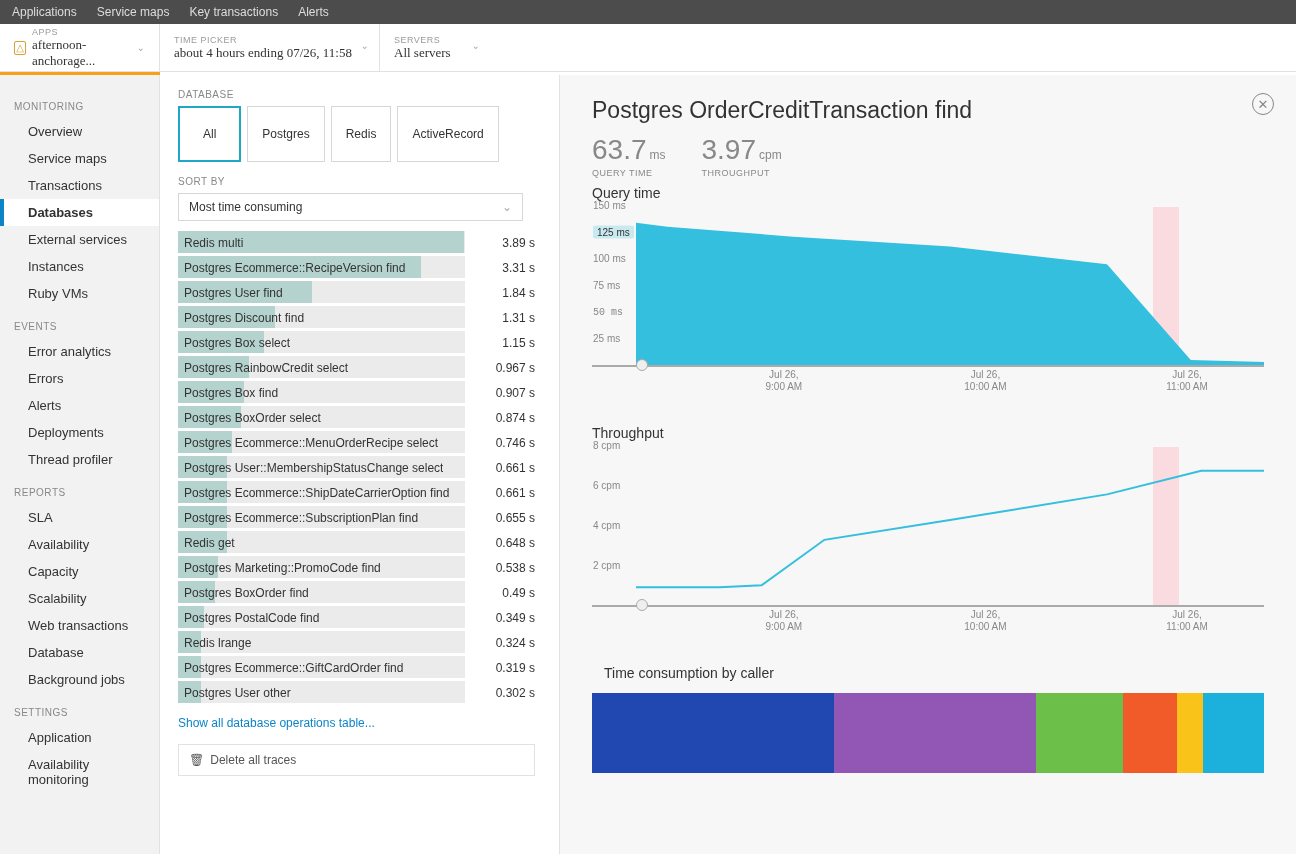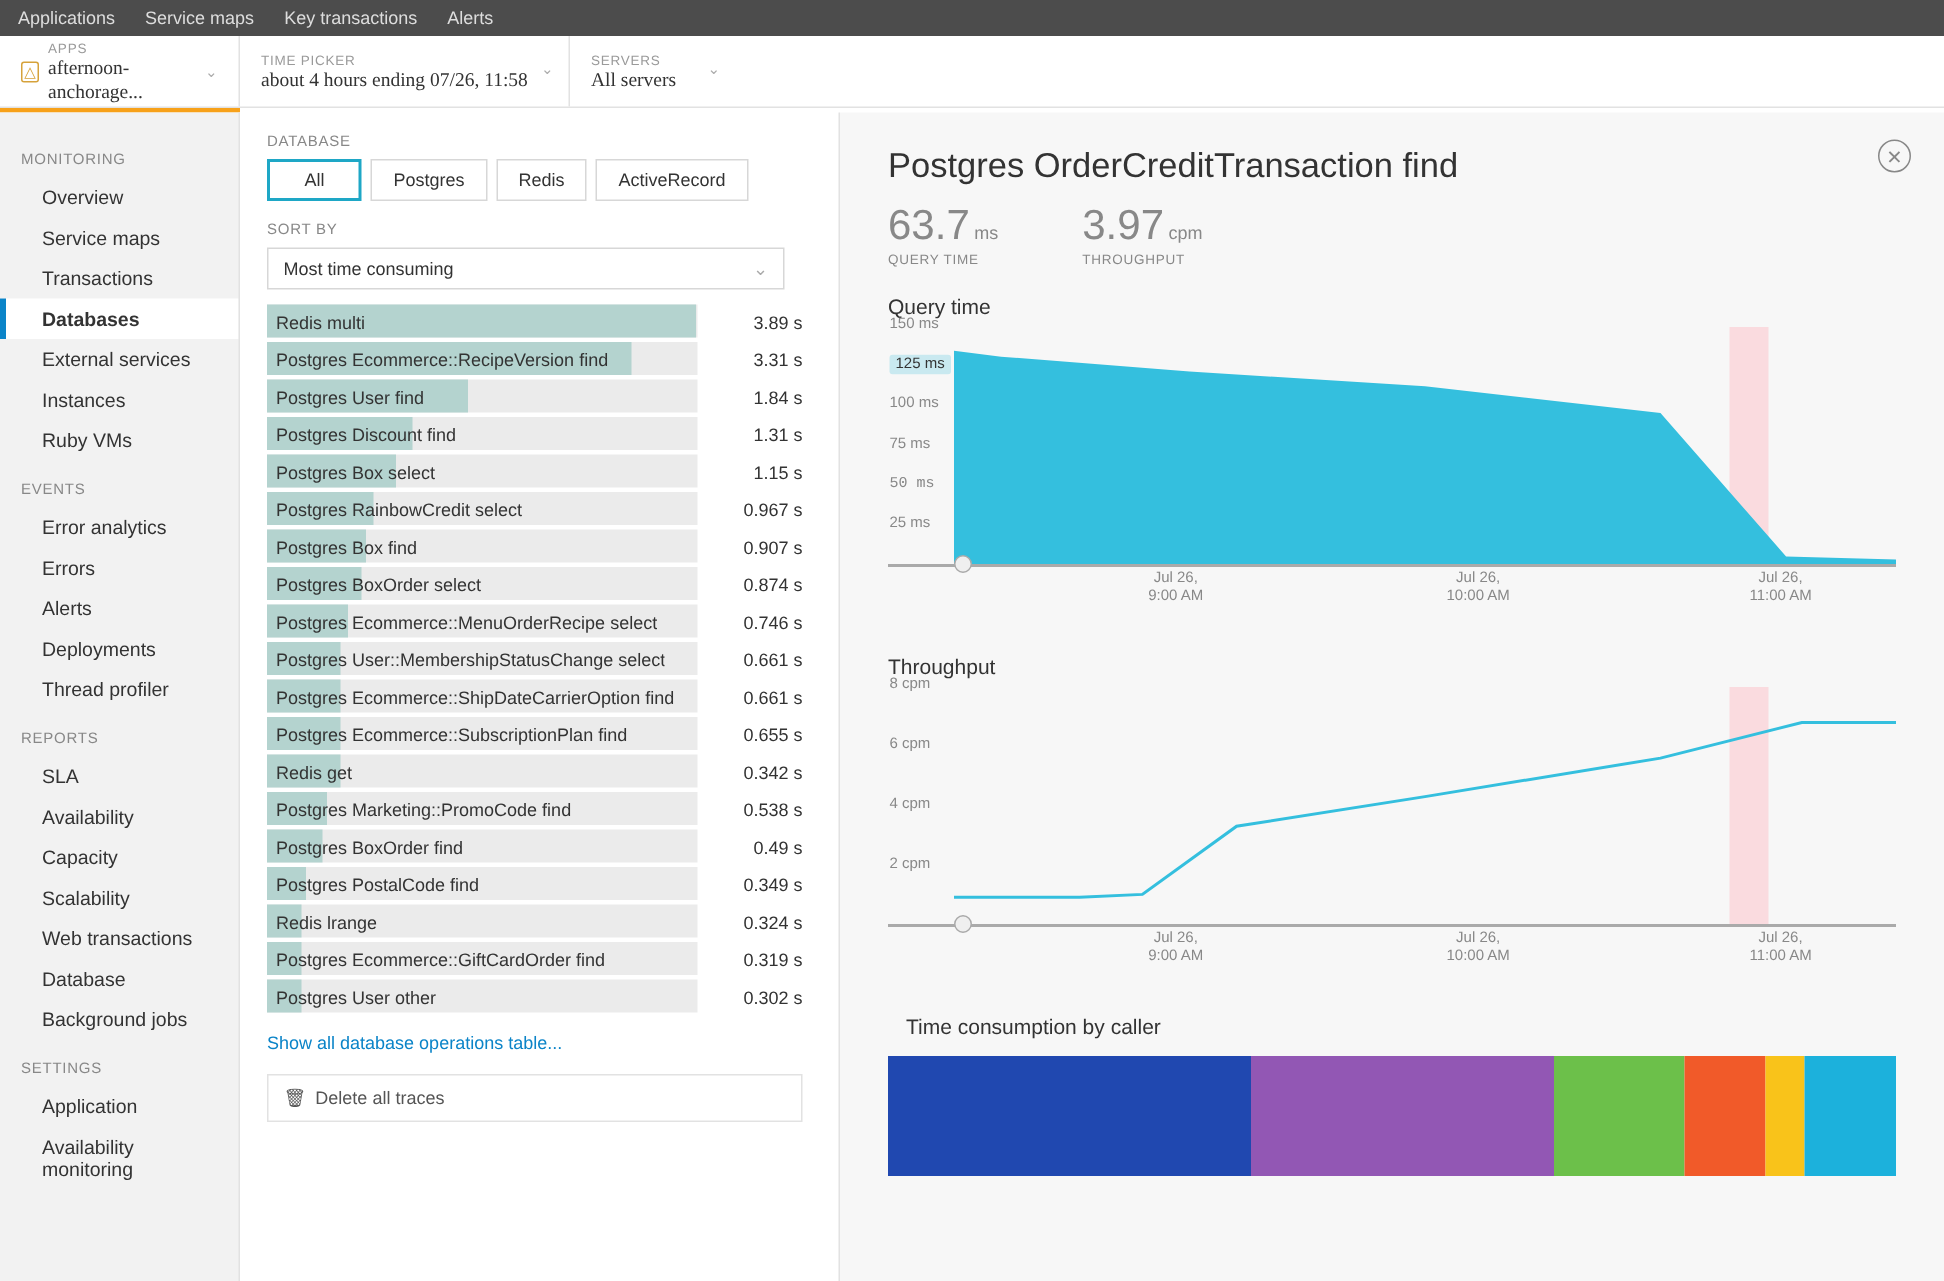--- a/index.html
+++ b/index.html
@@ -15,35 +15,35 @@
 .chev { color:#aaa; font-size:10px; margin-left:auto; }
 .orange-line { height:3px; background:#f7a11a; width:160px; }
 .main { display:flex; height: calc(854px - 24px - 48px - 3px); }
 .sidebar { width:160px; background:#f2f2f2; border-right:1px solid #e2e2e2; padding-top:12px; overflow:auto; }
 .side-group { font-size:10px; color:#888; letter-spacing:0.5px; padding:6px 14px; margin-top:8px; }
 .side-item { padding:6px 14px 6px 28px; font-size:13px; color:#333; cursor:pointer; }
 .side-item.active { background:#fff; font-weight:600; border-left:4px solid #0b84c8; padding-left:24px; }
 .middle { width:400px; border-right:1px solid #e2e2e2; padding:14px 18px; overflow:auto; }
 .section-lbl { font-size:10px; color:#888; letter-spacing:0.5px; margin-bottom:6px; }
 .db-filters { display:flex; gap:6px; margin-bottom:14px; }
-.db-filters button { background:#fff; border:1px solid #d7d7d7; padding:6px 14px; font-size:12px; color:#333; cursor:pointer; }
+.db-filters button { background:#fff; border:1px solid #d7d7d7; padding:20px 14px; font-size:12px; color:#333; cursor:pointer; }
 .db-filters button.active { border:2px solid #1ea7c6; padding:5px 23px; }
 .sortby { width:345px; border:1px solid #d7d7d7; padding:6px 10px; font-size:12px; color:#333; background:#fff; display:flex; justify-content:space-between; align-items:center; margin-bottom:10px; }
 .qlist { width:357px; }
 .qrow { position:relative; height:25px; line-height:25px; border-bottom:3px solid #fff; font-size:12px; }
 .qrow .bar { position:absolute; left:0; top:0; bottom:0; background:#b4d3cf; }
 .qrow .bg { position:absolute; left:0; right:70px; top:0; bottom:0; background:#ebebeb; }
 .qrow .name { position:absolute; left:6px; top:0; color:#333; z-index:2; white-space:nowrap; overflow:hidden; max-width:275px; }
 .qrow .time { position:absolute; right:0; top:0; color:#333; z-index:2; text-align:right; width:65px; }
 .showall { color:#0b84c8; font-size:12px; margin:10px 0 14px; cursor:pointer; }
 .delete-traces { border:1px solid #e2e2e2; padding:8px 10px; font-size:12px; color:#555; display:flex; align-items:center; gap:6px; width:357px; }
 .detail { flex:1; background:#f7f7f7; padding:22px 32px; overflow:auto; position:relative; }
 .detail .close { position:absolute; right:22px; top:18px; width:22px; height:22px; border:1.5px solid #888; border-radius:50%; display:flex; align-items:center; justify-content:center; color:#888; font-size:13px; cursor:pointer; }
 .detail h1 { font-size:23px; font-weight:400; color:#333; margin-bottom:10px; }
-.detail .metrics { display:flex; gap:56px; margin-bottom:18px; }
+.detail .metrics { display:flex; gap:36px; margin-bottom:7px; }
 .detail .metric .big { font-size:28px; font-weight:300; color:#888; }
 .detail .metric .unit { font-size:12px; color:#888; margin-left:3px; }
 .detail .metric .cap { font-size:9px; color:#888; letter-spacing:0.5px; margin-top:2px; }
 .chart-title { font-size:14px; color:#333; margin-bottom:6px; }
 .chart { position:relative; margin-bottom:30px; }
 .chart-area { position:relative; height:160px; border-bottom:2px solid #aaa; }
 .ytick { position:absolute; left:1px; font-size:10px; color:#888; transform:translateY(50%); }
 .ytick.badge { background:#c9e9f0; padding:1px 4px; border-radius:2px; color:#333; }
 .pinkband { position:absolute; background:#fadbdf; top:0; bottom:0; }
 .xtick { position:absolute; top:2px; font-size:10px; color:#888; text-align:center; transform:translateX(-50%); white-space:nowrap; line-height:1.2; }
@@ -197,21 +197,21 @@
         <div class="qrow">
           <div class="bg"></div>
           <div class="bar" style="width: 13.6%;"></div>
           <div class="name">Postgres Ecommerce::SubscriptionPlan find</div>
           <div class="time">0.655 s</div>
         </div>
         <div class="qrow">
           <div class="bg"></div>
           <div class="bar" style="width: 13.6%;"></div>
           <div class="name">Redis get</div>
-          <div class="time">0.342 s</div>
+          <div class="time">0.648 s</div>
         </div>
         <div class="qrow">
           <div class="bg"></div>
           <div class="bar" style="width: 11.2%;"></div>
           <div class="name">Postgres Marketing::PromoCode find</div>
           <div class="time">0.538 s</div>
         </div>
         <div class="qrow">
           <div class="bg"></div>
           <div class="bar" style="width: 10.4%;"></div>

